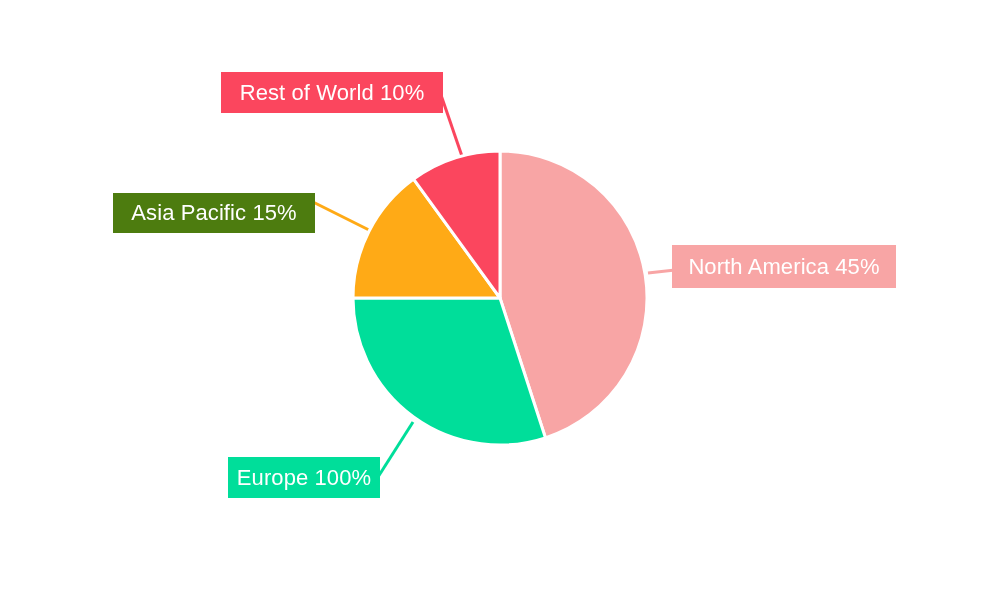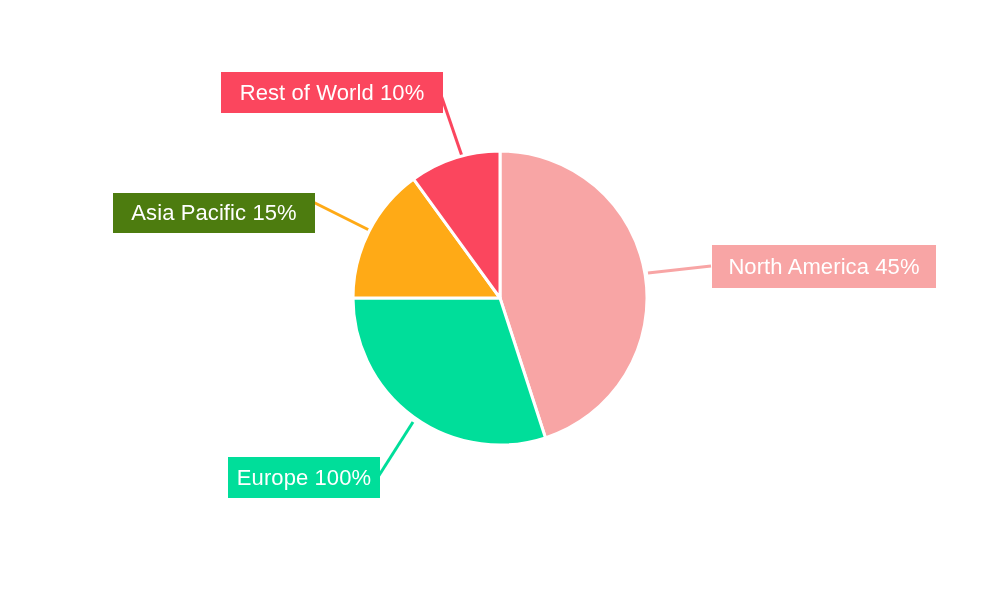--- a/index.html
+++ b/index.html
@@ -60,19 +60,19 @@
       </g>
     <g id="pie-slices">
         <path d="M 500 298 L 500.00 151.00 A 147 147 0 0 1 545.43 437.81 Z" fill="#f8a5a5" class="slice"></path>
         <path d="M 500 298 L 545.43 437.81 A 147 147 0 0 1 353.00 298.00 Z" fill="#00de9a" class="slice"></path>
         <path d="M 500 298 L 353.00 298.00 A 147 147 0 0 1 413.60 179.07 Z" fill="#ffaa16" class="slice"></path>
         <path d="M 500 298 L 413.60 179.07 A 147 147 0 0 1 500.00 151.00 Z" fill="#fb465e" class="slice"></path>
       </g>
   </svg>
 
   <div id="labels-layer">
-      <div class="label-box" style="left: 712px; top: 245px; width: 224px; height: 43px; background: rgb(248, 165, 165);">North America 45%</div>
+      <div class="label-box" style="left: 672px; top: 245px; width: 224px; height: 43px; background: rgb(248, 165, 165);">North America 45%</div>
       <div class="label-box" style="left: 228px; top: 457px; width: 152px; height: 41px; background: rgb(0, 222, 154);">Europe 100%</div>
       <div class="label-box" style="left: 113px; top: 180px; width: 202px; height: 40px; background: #4d7c0f; margin-top: 13px;">Asia Pacific 15%</div>
       <div class="label-box" style="left: 221px; top: 72px; width: 222px; height: 41px; background: rgb(251, 70, 94);">Rest of World 10%</div>
     </div>
 
 </div>
 
 </body></html>

